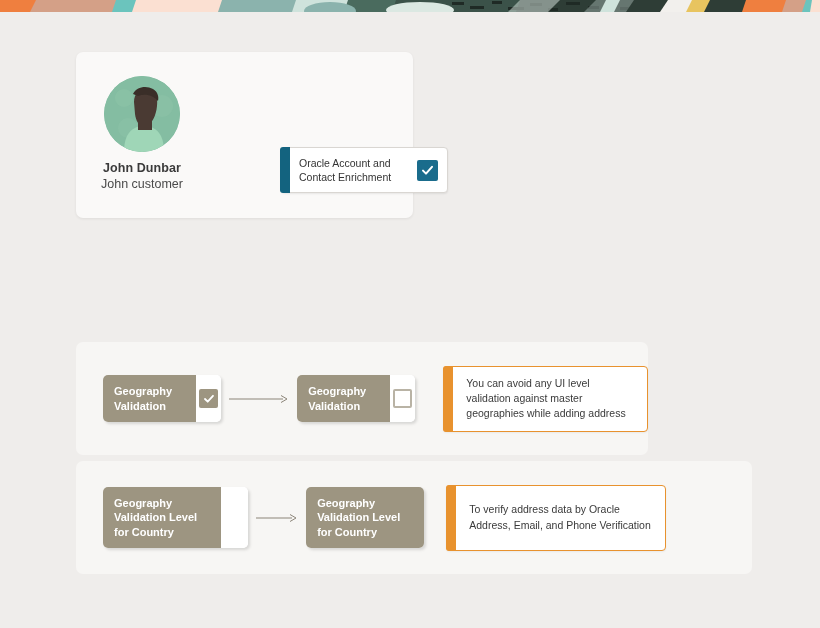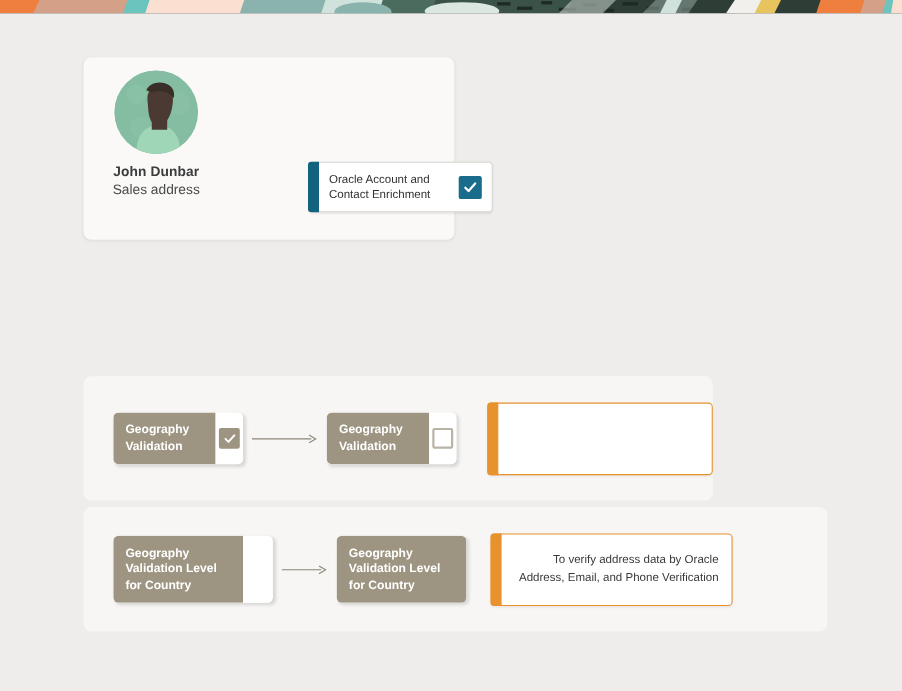--- a/index.html
+++ b/index.html
@@ -26,21 +26,21 @@
   .profile-card {
     position: absolute;
     left: 76px; top: 52px;
     width: 337px; height: 166px;
     background: #faf9f8;
     border-radius: 7px;
     box-shadow: 0 1px 3px rgba(0,0,0,0.07);
   }
   .profile-inner {
     position: absolute;
-    left: 22px; top: 12px;
+    left: 22px; top: 24px;
     display: flex;
     align-items: flex-start;
   }
   .avatar-block { width: 88px; text-align: center; }
   .avatar {
     width: 76px; height: 76px;
     border-radius: 50%;
     margin: 0 auto;
     background: #84bda2;
     position: relative;
@@ -251,21 +251,21 @@
             <circle cx="20" cy="22" r="9" fill="#8ec4a8" opacity="0.55"></circle>
             <circle cx="58" cy="30" r="11" fill="#8ec4a8" opacity="0.5"></circle>
             <circle cx="24" cy="52" r="10" fill="#8ec4a8" opacity="0.45"></circle>
             <path d="M20 76 C20 58 28 50 40 50 C52 50 60 58 60 76 Z" fill="#9fd6b7"></path>
             <path d="M30 26 C30 16 38 11 45 13 C52 15 54 22 53 30 C52 40 48 48 42 50 C36 52 32 46 31 38 Z" fill="#4a3a33"></path>
             <path d="M29 18 C32 11 42 9 49 13 C54 16 55 21 54 25 C50 20 42 17 34 20 Z" fill="#3a2e28"></path>
             <path d="M34 44 L48 44 L48 54 L34 54 Z" fill="#4a3a33"></path>
           </svg>
         </div>
         <div class="avatar-name">John Dunbar</div>
-        <div class="avatar-role">Sales address</div>
+        <div class="avatar-role">John customer</div>
       </div>
     </div>
 
     <div class="teal-callout">
       <div class="teal-bar"></div>
       <div class="teal-callout-text">Oracle Account and Contact Enrichment</div>
       <div class="teal-check">
         <svg width="13" height="13" viewBox="0 0 13 13" xmlns="http://www.w3.org/2000/svg">
           <path d="M2 6.6 L5 9.6 L11 2.8" stroke="#ffffff" stroke-width="2" fill="none" stroke-linecap="round" stroke-linejoin="round"></path>
         </svg>
@@ -300,20 +300,21 @@
       <div class="field">
         <div class="field-label">Geography
 Validation</div>
         <div class="field-value" style="width:34px;">
           <div class="cbox unchecked"></div>
         </div>
       </div>
 
       <div class="orange-callout" style="margin-left:28px; width:220px; height:66px;">
         <div class="orange-bar"></div>
+        <div class="orange-text">You can avoid any UI level validation against master geographies while adding address</div>
       </div>
 
     </div>
   </div>
 
   <div class="panel" id="panel-2">
     <div class="flow-row" style="padding-left:27px;">
 
       <div class="field">
         <div class="field-label">Geography
@@ -330,21 +331,21 @@
           <path d="M34 2.5 L40 6 L34 9.5" stroke="#8c8579" stroke-width="1" fill="none"></path>
         </svg>
       </div>
 
       <div class="field">
         <div class="field-label">Geography
 Validation Level
 for Country</div>
       </div>
 
-      <div class="orange-callout" style="margin-left:22px; width:220px; height:66px;text-align:right;">
+      <div class="orange-callout" style="margin-left:22px; width:220px; height:66px;">
         <div class="orange-bar"></div>
         <div class="orange-text">To verify address data by Oracle Address, Email, and Phone Verification</div>
       </div>
 
     </div>
   </div>
 
 </div>
 
 </body></html>

